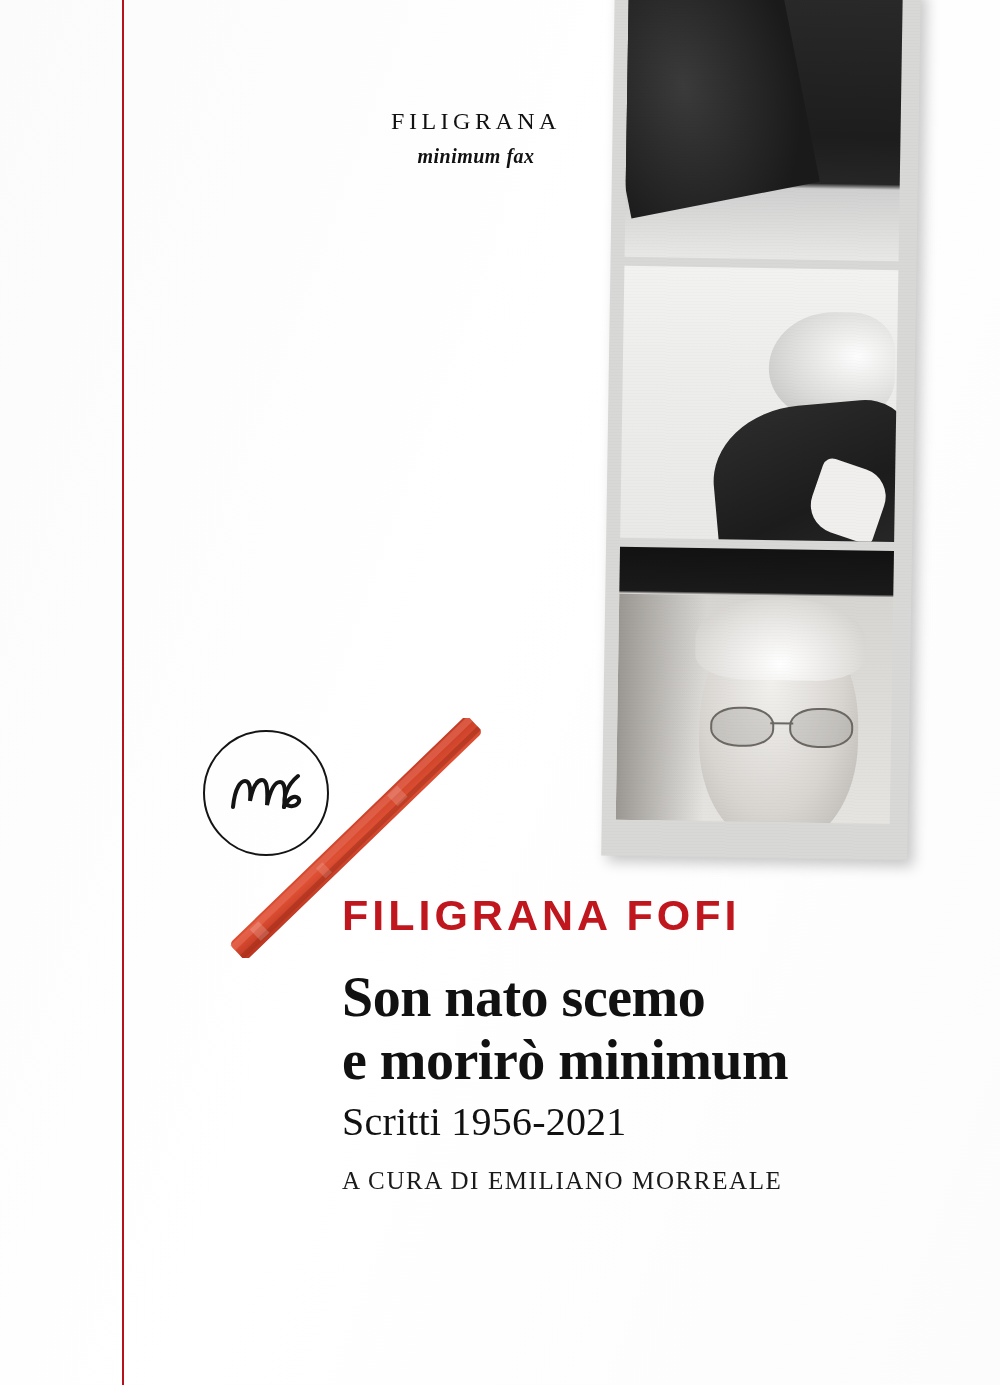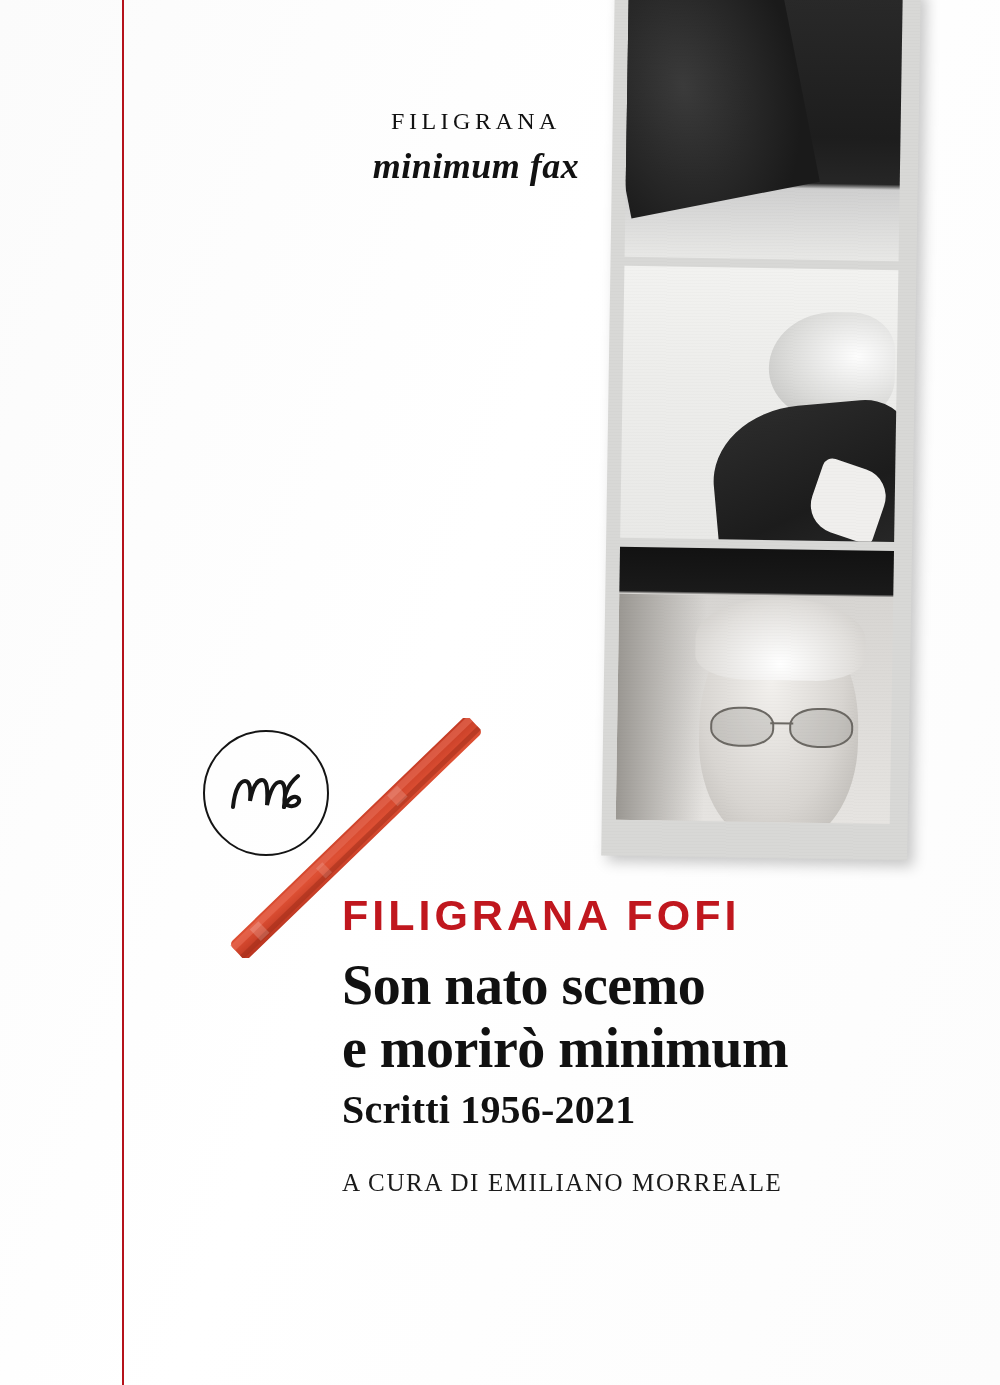--- a/index.html
+++ b/index.html
@@ -50,21 +50,21 @@
   .imprint .series {
     font-family: "Liberation Serif", serif;
     font-size: 24px;
     letter-spacing: 4.5px;
     color: #111111;
     font-weight: 400;
   }
   .imprint .publisher {
     margin-top: 10px;
     font-family: "Liberation Serif", serif;
-    font-size: 36px;
+    font-size: 20px;
     font-style: italic;
     font-weight: 700;
     letter-spacing: 0.5px;
     color: #111111;
   }
 
   
   .filmstrip {
     position: absolute;
     left: 608px;
@@ -247,38 +247,38 @@
   }
   .author {
     font-family: "Liberation Sans", sans-serif;
     font-weight: 700;
     font-size: 43px;
     letter-spacing: 4px;
     color: #c0171e;
     line-height: 1.05;
   }
   .title {
-    margin-top: 16px;
+    margin-top: 28px;
     font-family: "Liberation Serif", serif;
     font-weight: 700;
     font-size: 56px;
     line-height: 1.12;
     color: #111111;
     letter-spacing: -0.5px;
   }
   .subtitle {
     margin-top: 6px;
     font-family: "Liberation Serif", serif;
-    font-weight: 700;
+    font-weight: 400;
     font-size: 40px;
     color: #111111;
     letter-spacing: 0.2px;
   }
   .editor {
-    margin-top: 36px;
+    margin-top: 22px;
     font-family: "Liberation Serif", serif;
     font-size: 25px;
     letter-spacing: 1.6px;
     color: #1a1a1a;
   }
 </style>
 </head>
 <body>
 
 <div class="cover">

